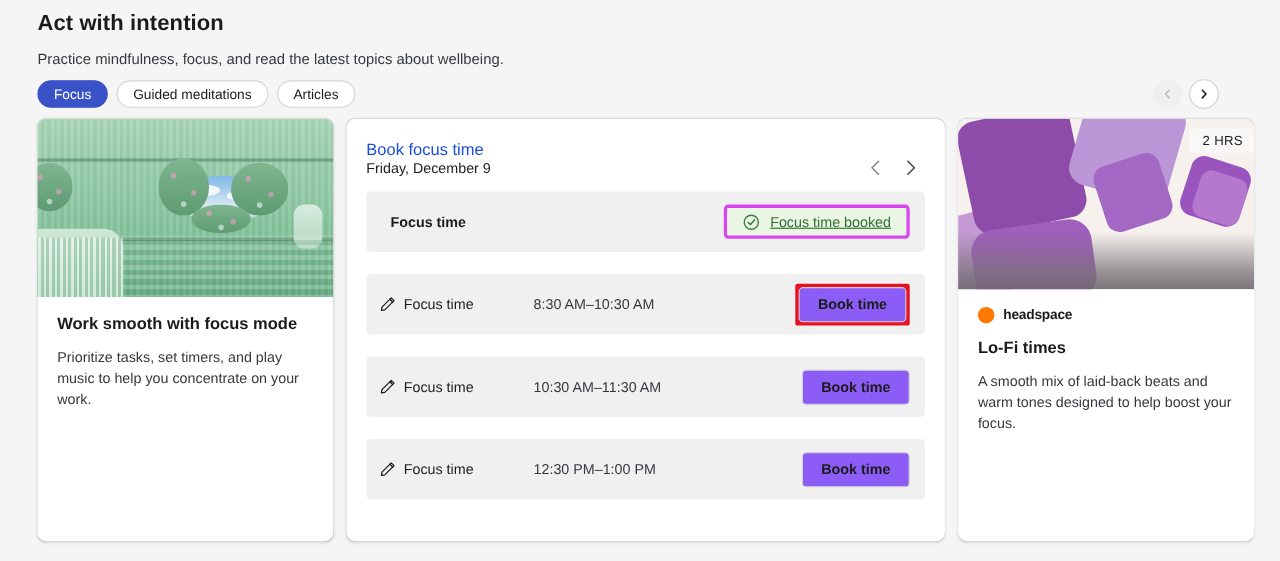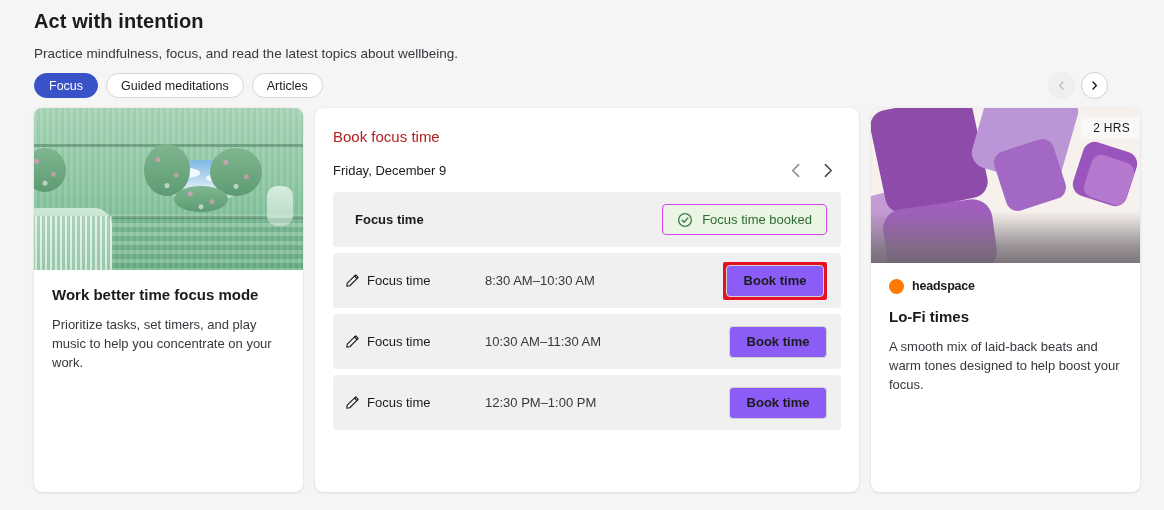--- a/index.html
+++ b/index.html
@@ -113,32 +113,32 @@
     position: absolute; left: 18px; bottom: 22px;
     min-width: 146px; height: 32px; padding: 0 14px;
     background: #ffffff; border: 1px solid #d2d2d2; border-radius: 4px;
     font-family: "Liberation Sans", sans-serif; font-size: 13px; font-weight: bold; color: #1b1b1b;
     cursor: pointer;
   }
   #play-button { min-width: 96px; }
 
   
   .book-head { padding: 20px 20px 0 18px; }
-  .book-title { font-size: 15px; font-weight: normal; color: #b91c1c; }
+  .book-title { font-size: 15px; font-weight: normal; color: #1d4ed8; }
   .book-daterow {
     display: flex; align-items: center; justify-content: space-between;
-    margin-top: 18px; padding-right: 4px; text-align: center;
+    padding-right: 4px; text-align: center;
   }
   .book-date { font-size: 13px; color: #1b1b1b; }
   .day-nav { display: flex; gap: 16px; align-items: center; }
   .day-chev { width: 15px; height: 15px; cursor: pointer; }
   .day-chev path { fill: none; stroke: #8a8a8a; stroke-width: 1.4; stroke-linecap: round; stroke-linejoin: round; }
   .day-chev.next path { stroke: #4a4a4a; }
 
-  .slots { margin-top: 14px; padding: 0 18px; display: flex; flex-direction: column; gap: 6px; }
+  .slots { margin-top: 14px; padding: 0 18px; display: flex; flex-direction: column; gap: 20px; }
   .slot {
     position: relative; height: 55px; background: #f0f0f0; border-radius: 4px;
     display: flex; align-items: center; padding: 0 14px 0 12px;
   }
   .slot-icon { width: 22px; display: flex; align-items: center; justify-content: flex-start; }
   .pencil { width: 15px; height: 15px; }
   .pencil path { fill: none; stroke: #1b1b1b; stroke-width: 1.2; stroke-linejoin: round; stroke-linecap: round; }
   .slot-label { font-size: 13px; color: #1b1b1b; width: 118px; }
   .slot-label.bold { font-weight: bold; margin-left: 10px; }
   .slot-time { font-size: 13px; color: #35383d; flex: 1; }
@@ -148,22 +148,22 @@
     min-width: 98px; height: 32px; background: #8b5cf6;
     border: 1px solid #d2d2d2; border-radius: 4px;
     font-family: "Liberation Sans", sans-serif; font-size: 13px; font-weight: bold; color: #1b1b1b;
     cursor: pointer;
   }
   .highlight-box { padding: 3px; background: #e81123; border-radius: 2px; display: inline-block; }
 
   .booked-badge {
     display: flex; align-items: center; gap: 9px;
     height: 31px; padding: 0 14px;
-    background: #eaf5e4; border: 1px solid #d946ef; border-radius: 4px;
-    font-size: 13px; color: #2f6b33;
+    background: #eaf5e4; border: 3px solid #d946ef; border-radius: 4px;
+    font-size: 13px; color: #2f6b33; text-decoration: underline;
   }
   .check-ic { width: 16px; height: 16px; flex: none; }
   .check-ic circle { fill: none; stroke: #3a7d44; stroke-width: 1.3; }
   .check-ic path { fill: none; stroke: #3a7d44; stroke-width: 1.4; stroke-linecap: round; stroke-linejoin: round; }
 
   
   .hero-purple {
     position: relative; width: 100%; height: 155px; overflow: hidden;
     background: #f7f1ee;
   }
@@ -220,21 +220,21 @@
       </div>
       <div class="foliage" style="left:110px;top:36px;width:46px;height:52px;"></div>
       <div class="foliage" style="left:176px;top:40px;width:52px;height:48px;"></div>
       <div class="foliage" style="left:-10px;top:40px;width:42px;height:44px;"></div>
       <div class="foliage" style="left:140px;top:78px;width:54px;height:26px;"></div>
       <div class="pot"></div>
       <div class="floor"></div>
       <div class="sofa"></div>
     </div>
     <div class="card-body">
-      <div class="card-title">Work better time focus mode</div>
+      <div class="card-title">Work smooth with focus mode</div>
       <p class="card-text">Prioritize tasks, set timers, and play music to help you concentrate on your work.</p>
     </div>
   </div>
 
   <div class="card" id="card-book">
     <div class="book-head">
       <div class="book-title">Book focus time</div>
       <div class="book-daterow">
         <div class="book-date">Friday, December 9</div>
         <div class="day-nav">

